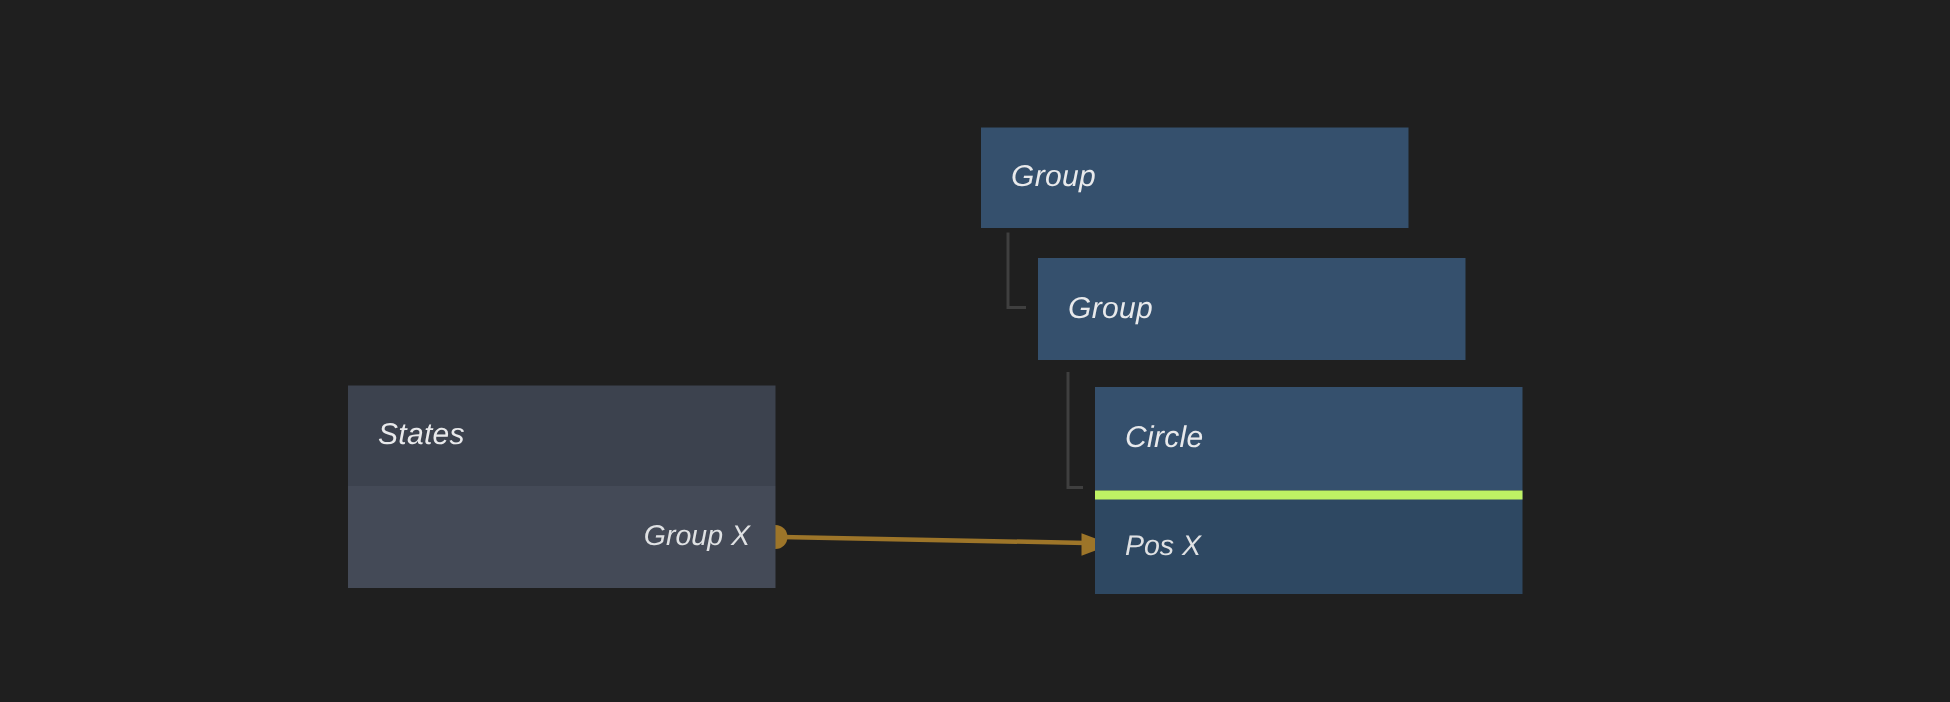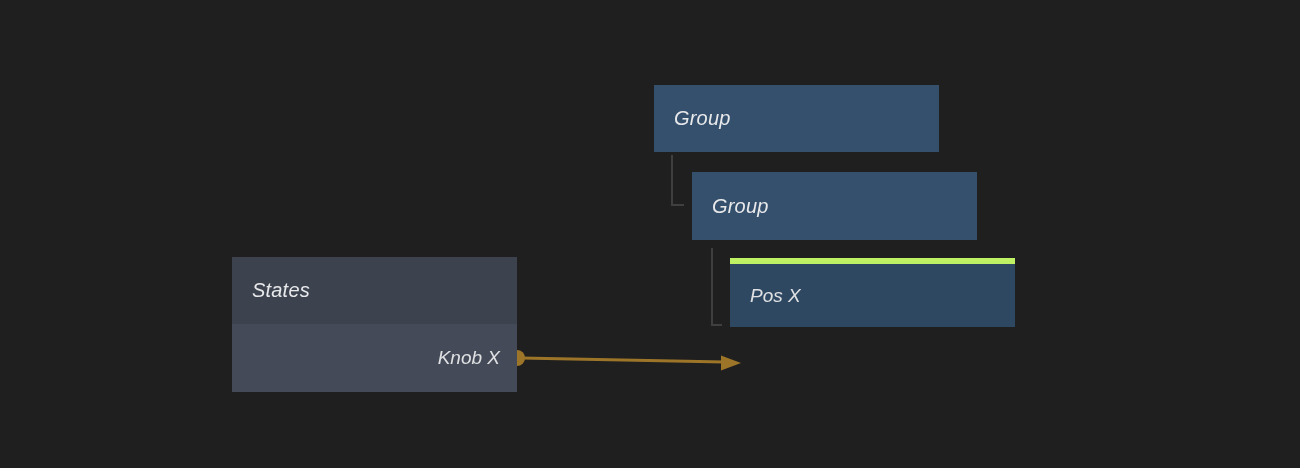--- a/index.html
+++ b/index.html
@@ -90,27 +90,30 @@
     </div>
   </div>
 
   <div class="node blue" id="node-group-2">
     <div class="node-header">
       <span>Group</span>
     </div>
   </div>
 
   <div class="node blue" id="node-circle">
+    <div class="node-header">
+      <span>Circle</span>
+    </div>
     <div class="node-row">
       <span>Pos X</span>
     </div>
   </div>
 
   <div class="node gray" id="node-states">
     <div class="node-header">
       <span>States</span>
     </div>
     <div class="node-row">
-      <span>Knob X</span>
+      <span>Group X</span>
     </div>
   </div>
 
 </div>
 
 </body></html>

